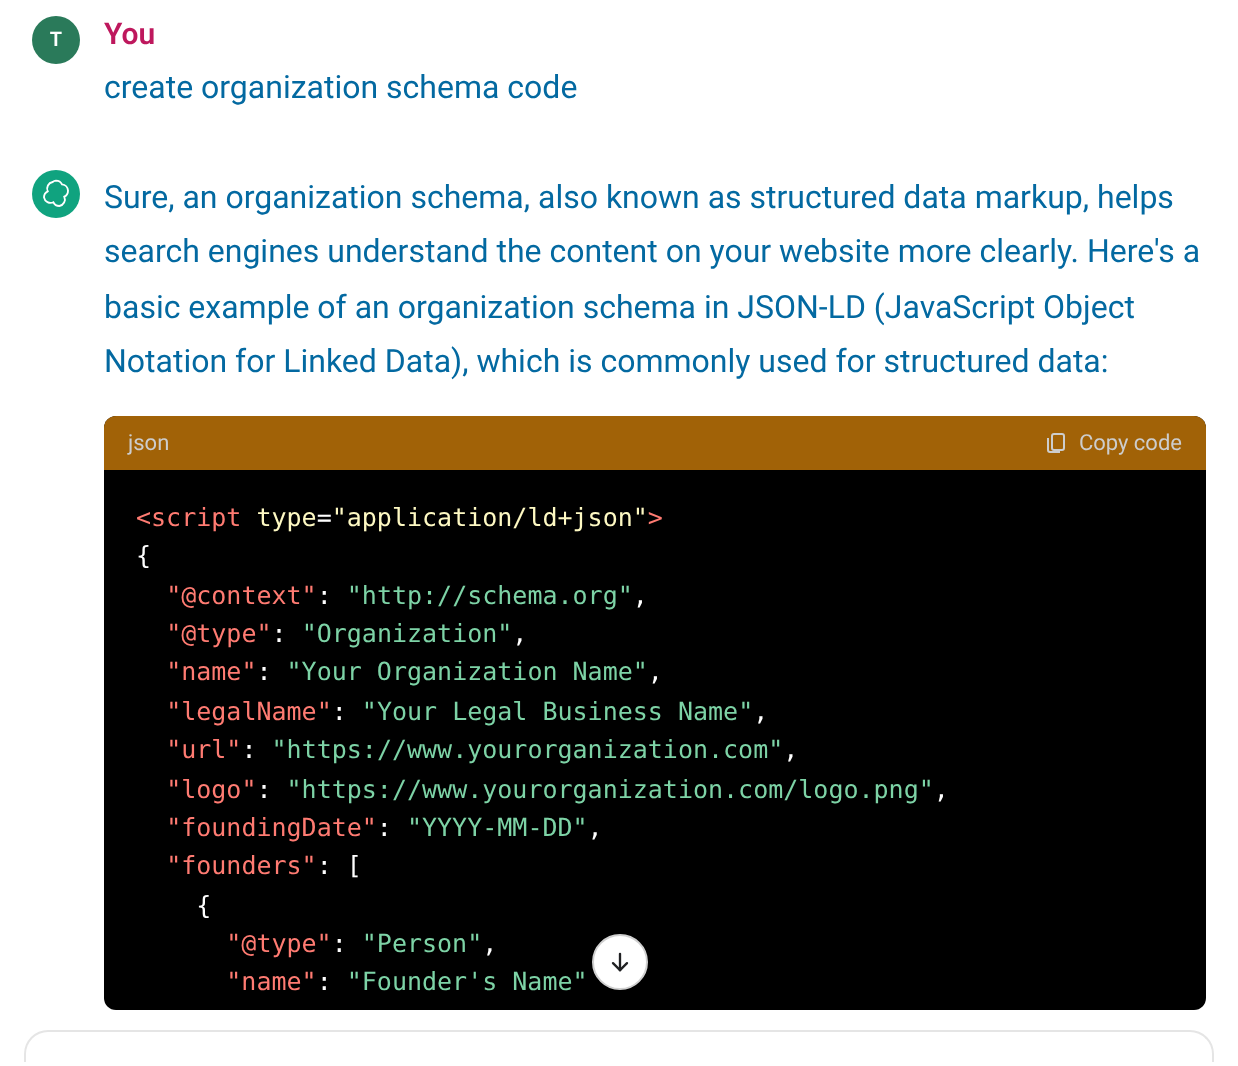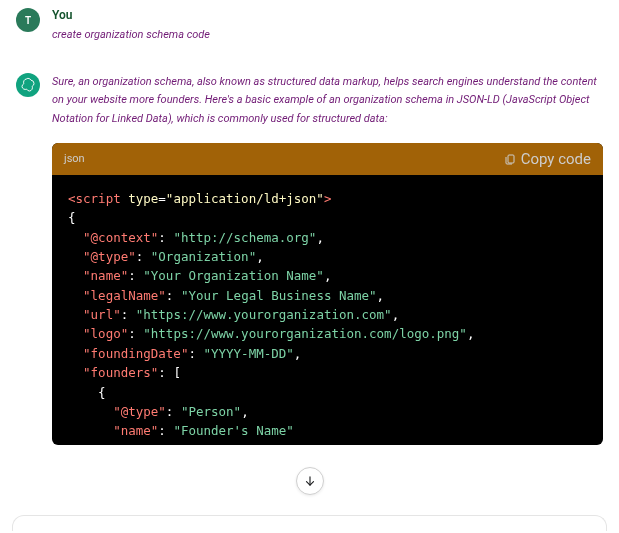--- a/index.html
+++ b/index.html
@@ -34,29 +34,28 @@
   }
   .avatar-user { background: #2a7a5a; }
   .avatar-assistant {
     background: #10a37f;
     position: relative;
   }
   .avatar-assistant svg { width: 16px; height: 16px; }
   .message-body { flex: 1; min-width: 0; }
   .sender {
     font-weight: 600;
-    font-size: 12px;
+    font-size: 15px;
     margin-bottom: 4px;
-    color: #14532d;
+    color: #be185d;
   }
   .text {
-    font-size: 11px;
+    font-size: 16px;
     line-height: 1.7;
-    color: #701a75;
-    font-style: italic;
+    color: #0369a1;
   }
   .code-block {
     margin-top: 14px;
     border-radius: 6px;
     overflow: hidden;
     background: #000000;
   }
   .code-header {
     background: #a16207;
     color: #cdcdcd;
@@ -65,21 +64,21 @@
     display: flex;
     justify-content: space-between;
     align-items: center;
   }
   .copy-btn {
     display: flex;
     align-items: center;
     gap: 5px;
     cursor: pointer;
     color: #cdcdcd;
-    font-size: 15px;
+    font-size: 11px;
     justify-content: space-between;
   }
   .copy-btn svg { width: 12px; height: 12px; }
   .code-content {
     padding: 14px 16px 4px 16px;
     font-family: "Consolas", "Monaco", monospace;
     font-size: 12.5px;
     line-height: 1.55;
     color: #ffffff;
     white-space: pre;
@@ -138,21 +137,21 @@
     </div>
   </div>
 
   <div class="message">
     <div class="avatar avatar-assistant">
       <svg viewBox="0 0 24 24" fill="none">
         <path d="M12 2a5 5 0 0 1 4.5 2.8A5 5 0 0 1 21 9.5a5 5 0 0 1-2.8 4.5A5 5 0 0 1 14.5 21 5 5 0 0 1 10 18.2 5 5 0 0 1 3 14.5 5 5 0 0 1 5.8 10 5 5 0 0 1 9.5 3 5 5 0 0 1 12 2z" stroke="#fff" stroke-width="1.4"></path>
       </svg>
     </div>
     <div class="message-body">
-      <div class="text">Sure, an organization schema, also known as structured data markup, helps search engines understand the content on your website more founders. Here's a basic example of an organization schema in JSON-LD (JavaScript Object Notation for Linked Data), which is commonly used for structured data:</div>
+      <div class="text">Sure, an organization schema, also known as structured data markup, helps search engines understand the content on your website more clearly. Here's a basic example of an organization schema in JSON-LD (JavaScript Object Notation for Linked Data), which is commonly used for structured data:</div>
 
       <div class="code-block">
         <div class="code-header">
           <span>json</span>
           <div class="copy-btn">
             <svg viewBox="0 0 24 24" fill="none" stroke="currentColor" stroke-width="2">
               <rect x="8" y="4" width="12" height="16" rx="2"></rect>
               <path d="M4 8v12a2 2 0 0 0 2 2h10"></path>
             </svg>
             <span>Copy code</span>

